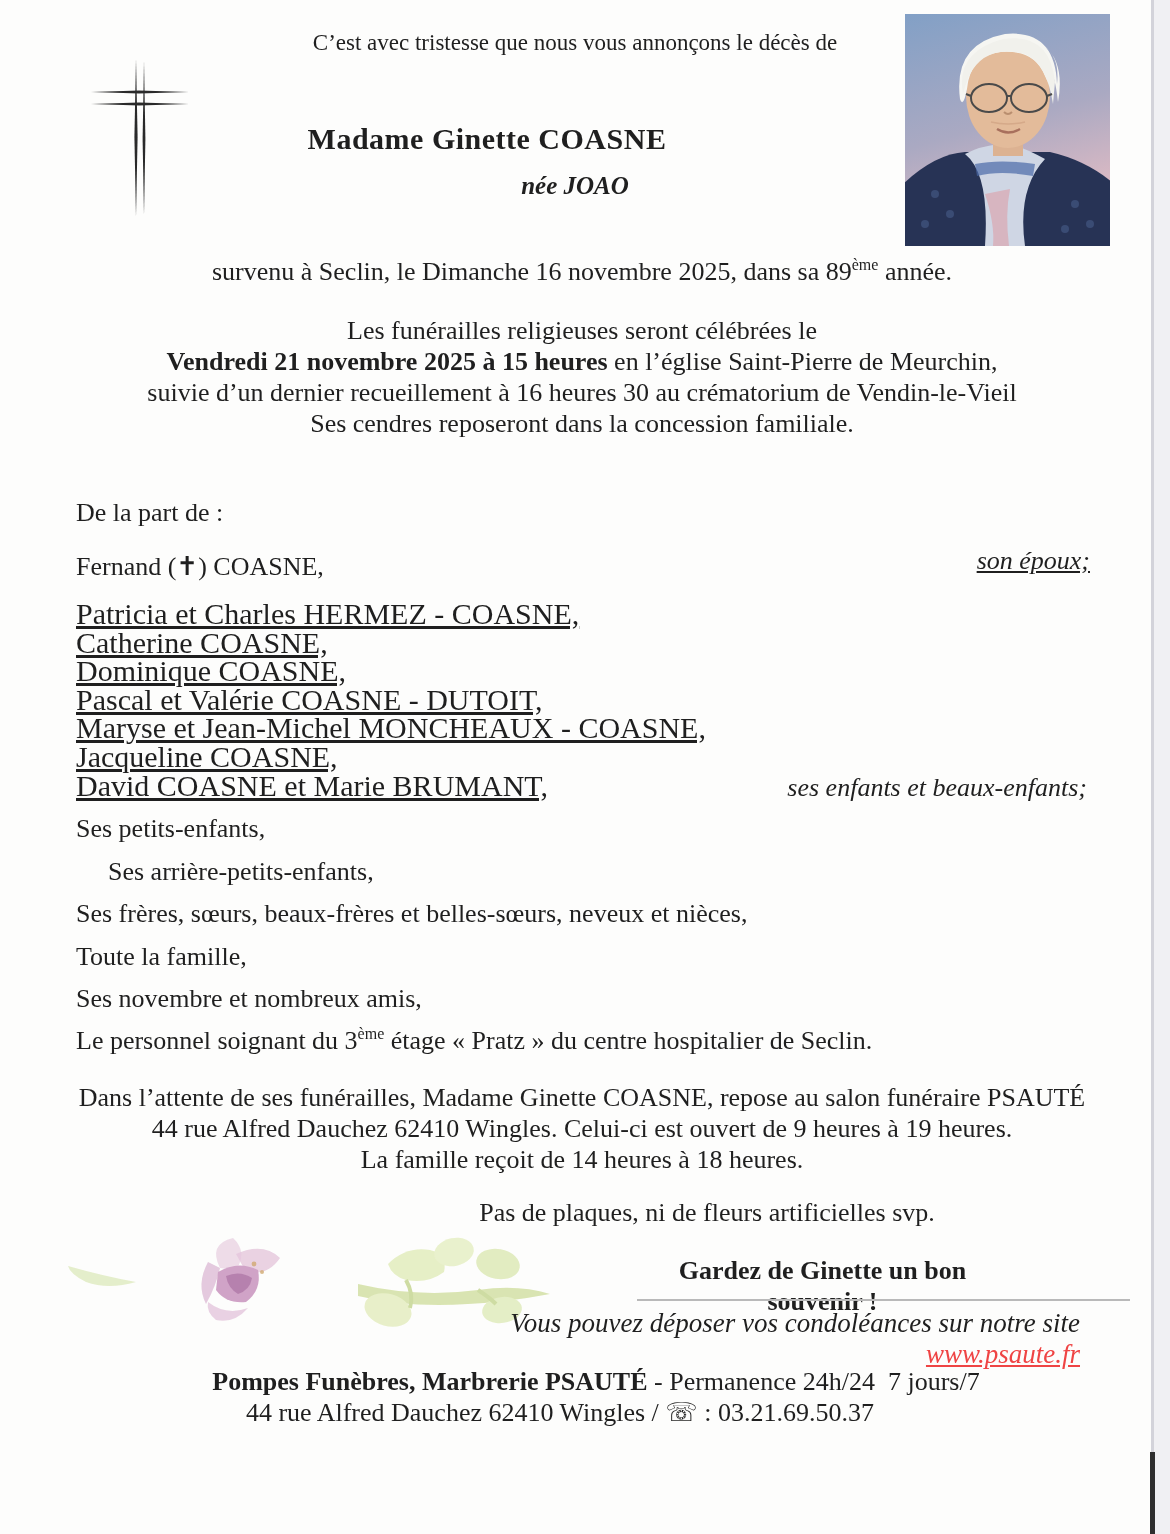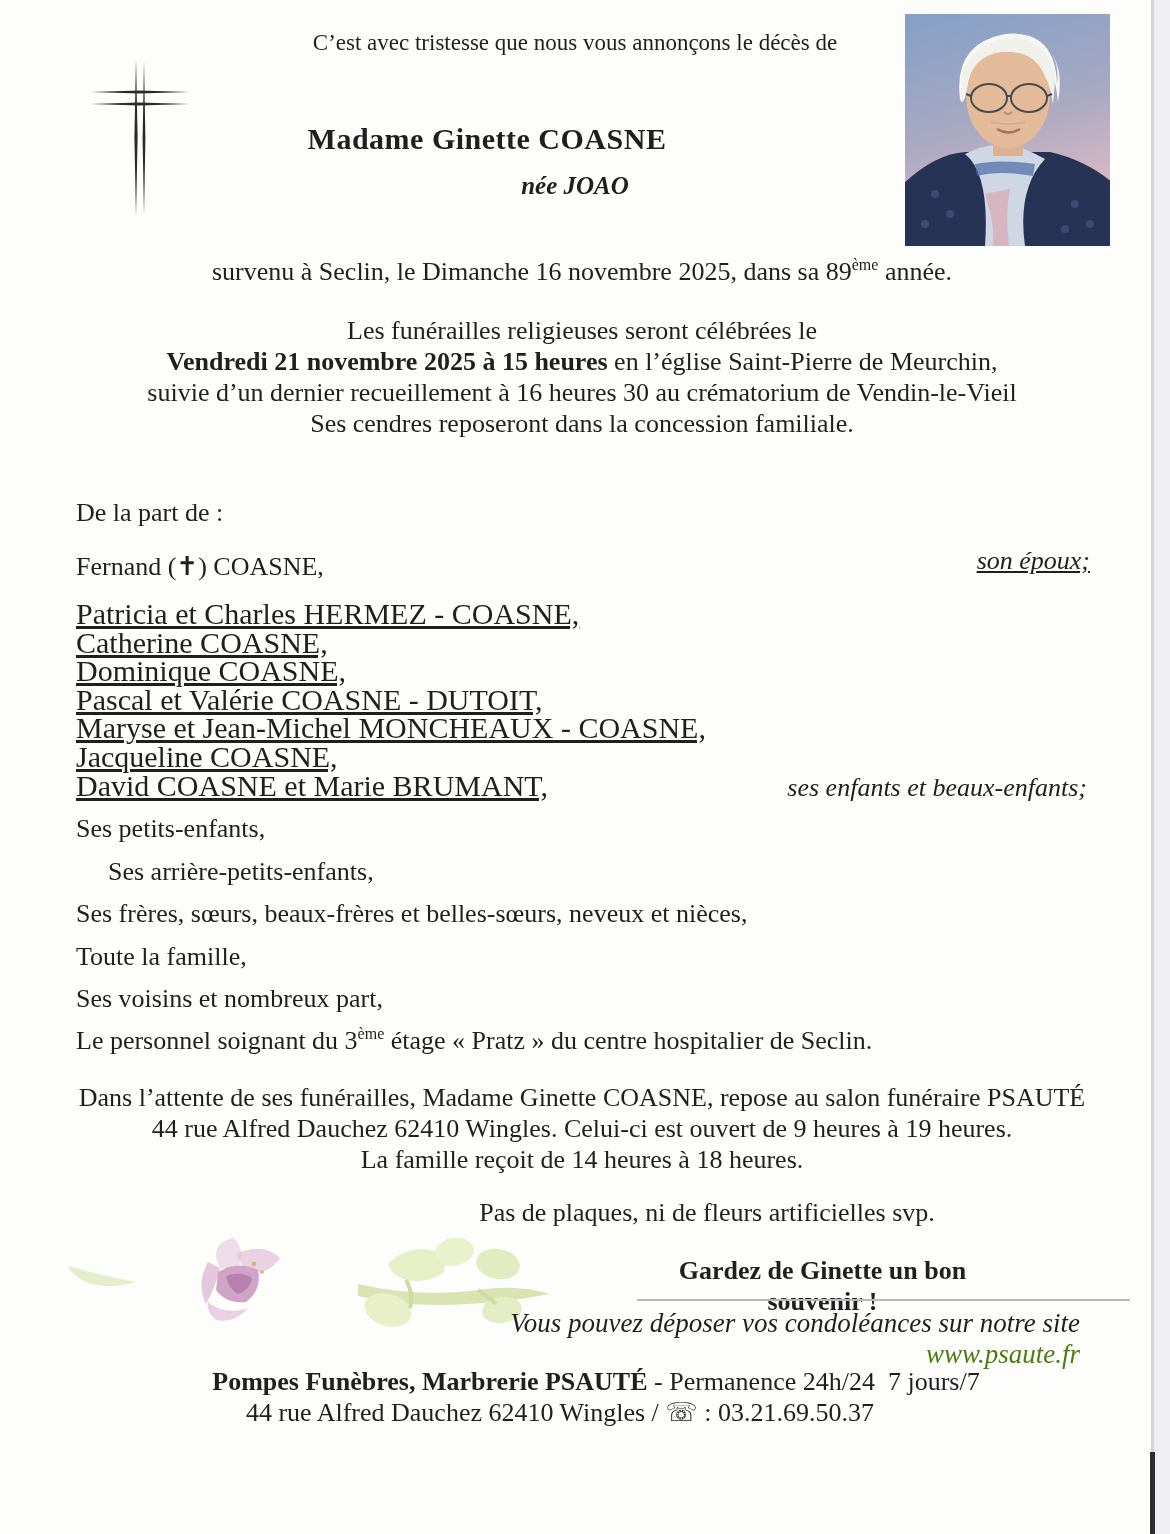--- a/index.html
+++ b/index.html
@@ -30,21 +30,21 @@
   .other-1{top:856px;left:76px;margin-left:32px;}
   .other-2{top:898px;left:76px;}
   .other-3{top:941px;left:76px;}
   .other-4{top:983px;left:76px;}
   .staff-line{top:1025px;left:76px;}
   .repose-block{top:1082px;left:0;width:1164px;}
   .no-flowers{top:1197px;left:400px;width:614px;}
   .souvenir-line{top:1255px;left:630px;width:385px;font-weight:700;}
   .rule{top:1299px;left:637px;width:493px;height:2px;background:#b9b9b9;}
   .condolence{top:1308px;left:396px;width:684px;text-align:right;font-style:italic;font-size:27px;}
-  .condolence a{color:#4d7c0f;cursor:pointer;}
+  .condolence a{color:#ef4444;text-decoration:underline;cursor:pointer;}
   .footer-1{top:1366px;left:0;width:1134px;}
   .footer-2{top:1397px;left:0;width:1120px;}
   .bold{font-weight:700;}
   .pre-space{white-space:pre-wrap;padding-left:29px;}
   .scan-band{top:0;left:1154px;width:16px;height:1534px;background:#f0f0f3;}
   .scan-line-light{top:0;left:1151px;width:3px;height:1534px;background:#d3d3da;}
   .scan-line-dark{top:1452px;left:1150px;width:5px;height:82px;background:#2e2e2e;}
   .cross-svg{top:55px;left:85px;}
   .photo-svg{top:14px;left:905px;}
   .flower-svg{top:1224px;left:58px;}
@@ -127,21 +127,21 @@
     <div>Maryse et Jean-Michel MONCHEAUX - COASNE,</div>
     <div>Jacqueline COASNE,</div>
     <div>David COASNE et Marie BRUMANT,</div>
   </div>
   <div class="abs body-text children-rel">ses enfants et beaux-enfants;</div>
 
   <div class="abs body-text other-0">Ses petits-enfants,</div>
   <div class="abs body-text other-1">Ses arrière-petits-enfants,</div>
   <div class="abs body-text other-2">Ses frères, sœurs, beaux-frères et belles-sœurs, neveux et nièces,</div>
   <div class="abs body-text other-3">Toute la famille,</div>
-  <div class="abs body-text other-4">Ses voisins et nombreux part,</div>
+  <div class="abs body-text other-4">Ses novembre et nombreux amis,</div>
 
   <div class="abs body-text staff-line"><span>Le personnel soignant du 3</span><sup class="ord">ème</sup><span> étage « Pratz » du centre hospitalier de Seclin.</span></div>
 
   <div class="abs center body-text repose-block">
     <div>Dans l’attente de ses funérailles, Madame Ginette COASNE, repose au salon funéraire PSAUTÉ</div>
     <div>44 rue Alfred Dauchez 62410 Wingles. Celui-ci est ouvert de 9 heures à 19 heures.</div>
     <div>La famille reçoit de 14 heures à 18 heures.</div>
   </div>
 
   <div class="abs center body-text no-flowers">Pas de plaques, ni de fleurs artificielles svp.</div>

